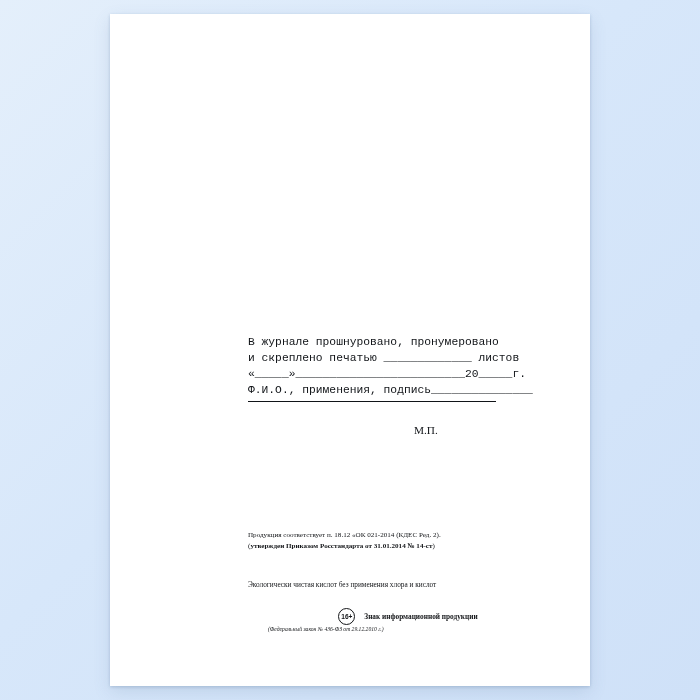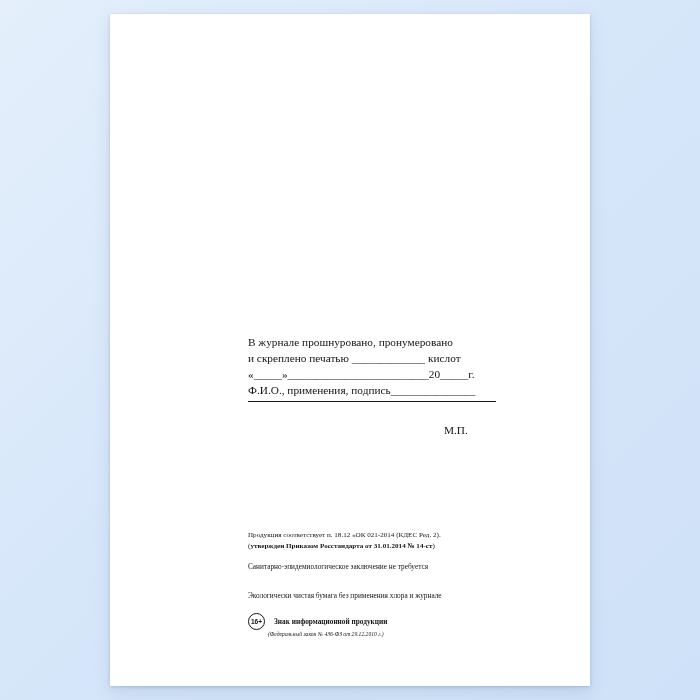--- a/index.html
+++ b/index.html
@@ -29,35 +29,36 @@
     box-shadow: 0 1px 3px rgba(80,110,150,0.28), 0 6px 16px rgba(80,110,150,0.16);
   }
   .block-center {
     position: absolute;
     left: 138px;
     top: 320px;
     width: 300px;
     font-size: 11.3px;
     line-height: 1.42;
     color: #111418;
+    font-family: Liberation Mono, monospace;
   }
   .block-center .line {
     white-space: nowrap;
   }
   .rule-long {
     display: block;
     width: 248px;
     border-bottom: 1px solid #111418;
     margin-top: 3px;
     margin-bottom: 0;
     height: 0;
   }
   .mp {
     position: absolute;
-    left: 334px;
+    left: 304px;
     top: 410px;
     font-size: 11.3px;
     color: #111418;
   }
   .footer {
     position: absolute;
     left: 138px;
     top: 516px;
     width: 320px;
     color: #131518;
@@ -80,21 +81,22 @@
   }
   .footer .f-row {
     font-size: 7.3px;
     line-height: 1.5;
     white-space: nowrap;
   }
   .badge-row {
     display: flex;
     align-items: center;
     gap: 9px;
-    margin-top: 2px;
+    margin-top: 8px;
+    justify-content: center;
   }
   .badge {
     width: 15px;
     height: 15px;
     border: 1px solid #131518;
     border-radius: 50%;
     font-size: 6.6px;
     font-weight: bold;
     display: flex;
     align-items: center;
@@ -115,39 +117,38 @@
   }
 </style>
 </head>
 <body>
 
 <div class="stage">
   <div class="page">
 
     <div class="block-center">
       <div class="line">В журнале прошнуровано, пронумеровано</div>
-      <div class="line">и скреплено печатью _____________ кислот</div>
+      <div class="line">и скреплено печатью _____________ листов</div>
       <div class="line">«_____»_________________________20_____г.</div>
       <div class="line">Ф.И.О., применения, подпись_______________</div>
       <span class="rule-long"></span>
     </div>
 
     <div class="mp">М.П.</div>
 
     <div class="footer">
       <div class="f-sm">Продукция соответствует п. 18.12 «ОК 021-2014 (КДЕС Ред. 2).</div>
       <div class="f-sm"><span>(</span><span class="f-it f-b">утвержден Приказом Росстандарта от 31.01.2014 № 14-ст</span><span>)</span></div>
 
       <div class="gap"></div>
-      <div class="f-row">Санитарно-эпидемиологическое заключение не требуется</div>
 
       <div class="gap-s"></div>
 
       <div class="gap-s"></div>
-      <div class="f-row">Экологически чистая бумага без применения хлора и журнале</div>
+      <div class="f-row">Экологически чистая кислот без применения хлора и кислот</div>
 
       <div class="gap-s"></div>
       <div class="badge-row">
         <div class="badge">16+</div>
         <div class="badge-text">Знак информационной продукции</div>
       </div>
       <div class="badge-sub">(Федеральный закон № 436-ФЗ от 29.12.2010 г.)</div>
     </div>
 
   </div>

